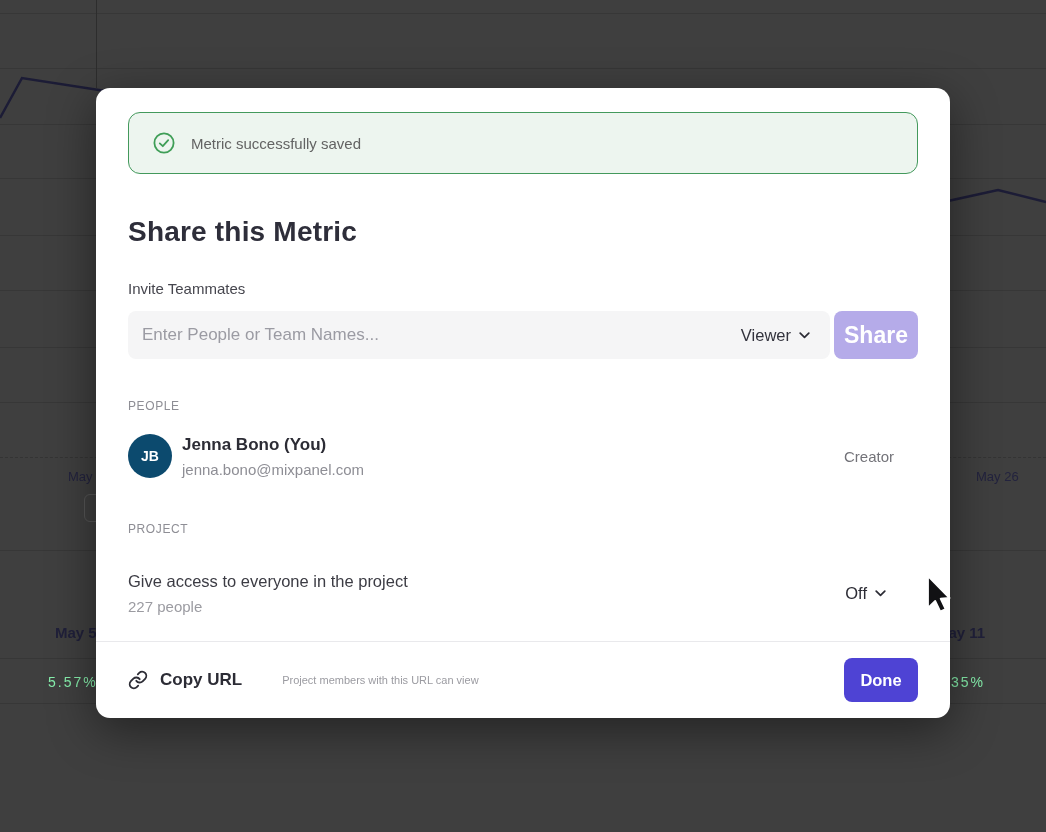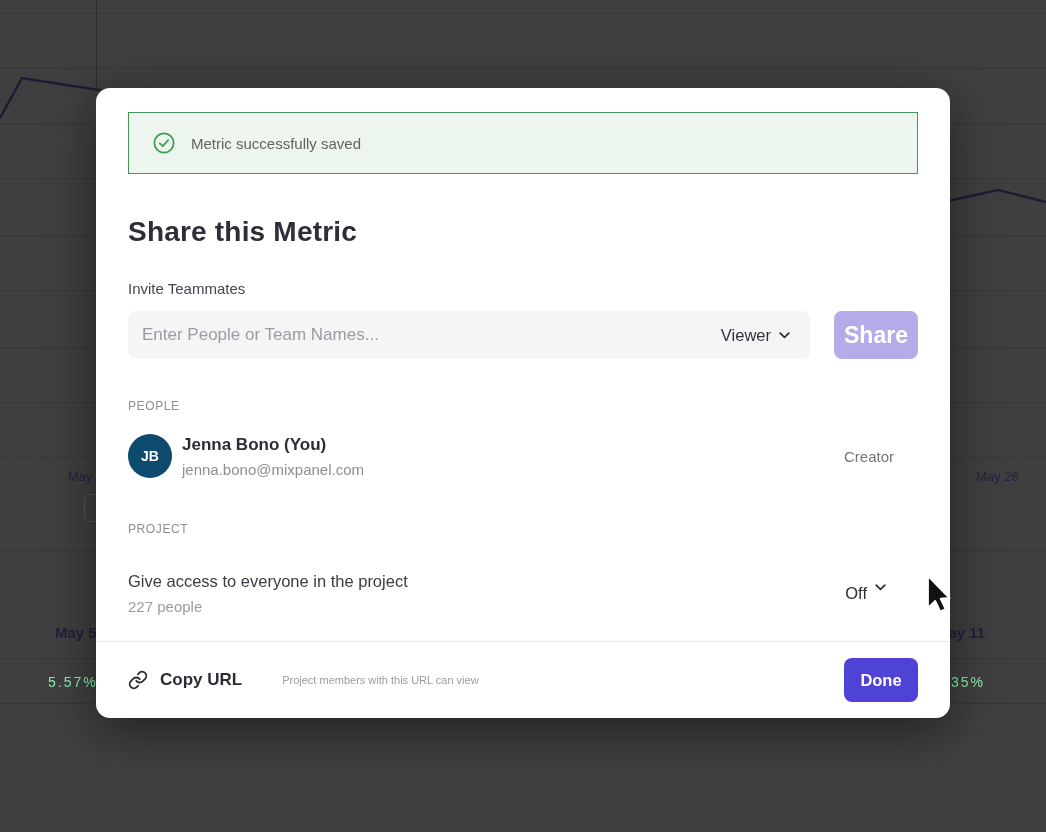--- a/index.html
+++ b/index.html
@@ -17,28 +17,28 @@
   .bg-chip { position:absolute; left:84px; top:494px; width:30px; height:28px;
              border:1.5px solid #565656; border-radius:6px; }
   .chart-svg { position:absolute; inset:0; }
 
   
   .modal { position:absolute; left:96px; top:88px; width:854px; height:630px;
            background:#ffffff; border-radius:14px; box-shadow:0 12px 48px rgba(0,0,0,.45);
            padding:24px 32px 0; display:flex; flex-direction:column; }
 
   .toast { height:62px; flex:0 0 62px; border:1px solid #43995c; background:#edf5ef;
-           border-radius:0; display:flex; align-items:center; padding-left:24px; }
+           border-radius:12px; display:flex; align-items:center; padding-left:24px; }
   .toast-text { font-size:15px; color:#636363; margin-left:16px; }
 
   .title { margin-top:42px; font-size:28px; font-weight:700; color:#2e2e3a; letter-spacing:.2px; }
 
   .invite-label { margin-top:32px; font-size:15px; color:#46464e; }
 
-  .invite-row { margin-top:14px; display:flex; gap:24px; }
+  .invite-row { margin-top:14px; display:flex; gap:4px; }
   .invite-input-box { flex:1; height:48px; background:#f5f5f6; border-radius:8px;
                       display:flex; align-items:center; padding:0 20px 0 14px; }
   .invite-input { flex:1; border:none; outline:none; background:transparent;
                   font-family:"Liberation Sans", sans-serif; font-size:17px; color:#33333d; }
   .invite-input::placeholder { color:#9b9ba3; }
   .role-select { display:flex; align-items:center; gap:8px; font-size:16.5px; font-weight:500;
                  color:#33333d; cursor:pointer; }
   .share-btn { width:84px; height:48px; border:none; border-radius:8px; background:#b5abe9;
                color:#ffffff; font-family:"Liberation Sans", sans-serif;
                font-size:23px; font-weight:700; cursor:pointer; }
@@ -52,21 +52,21 @@
             color:#ffffff; font-size:14px; font-weight:700; }
   .person-info { margin-left:10px; }
   .person-name { font-size:17px; font-weight:700; color:#2c2c35; }
   .person-email { margin-top:6px; font-size:15px; color:#8e8e95; }
   .person-role { margin-left:auto; margin-right:24px; font-size:15px; color:#737379; }
 
   .project-section-label { margin-top:44px; }
   .project-row { margin-top:36px; display:flex; align-items:center; }
   .access-title { font-size:16.5px; color:#3c3c44; }
   .access-sub { margin-top:7px; font-size:15px; color:#9b9ba1; }
-  .off-select { margin-left:auto; margin-right:32px; display:flex; gap:8px;
+  .off-select { margin-left:auto; margin-right:32px; display:flex; align-items:center; gap:8px;
                 font-size:16.5px; font-weight:500; color:#2c2c35; cursor:pointer; }
 
   .footer { margin:auto -32px 0; border-top:1px solid #e9e9ec; height:77px; flex:0 0 77px;
             display:flex; align-items:center; padding:0 32px; }
   .copy-url { margin-left:12px; font-size:17px; font-weight:700; color:#2c2c35; cursor:pointer; }
   .footer-hint { margin-left:40px; font-size:11px; color:#9b9ba1; }
   .done-btn { margin-left:auto; width:74px; height:44px; border:none; border-radius:8px;
               background:#4e43d4; color:#ffffff; font-family:"Liberation Sans", sans-serif;
               font-size:16.5px; font-weight:700; cursor:pointer; }
 

